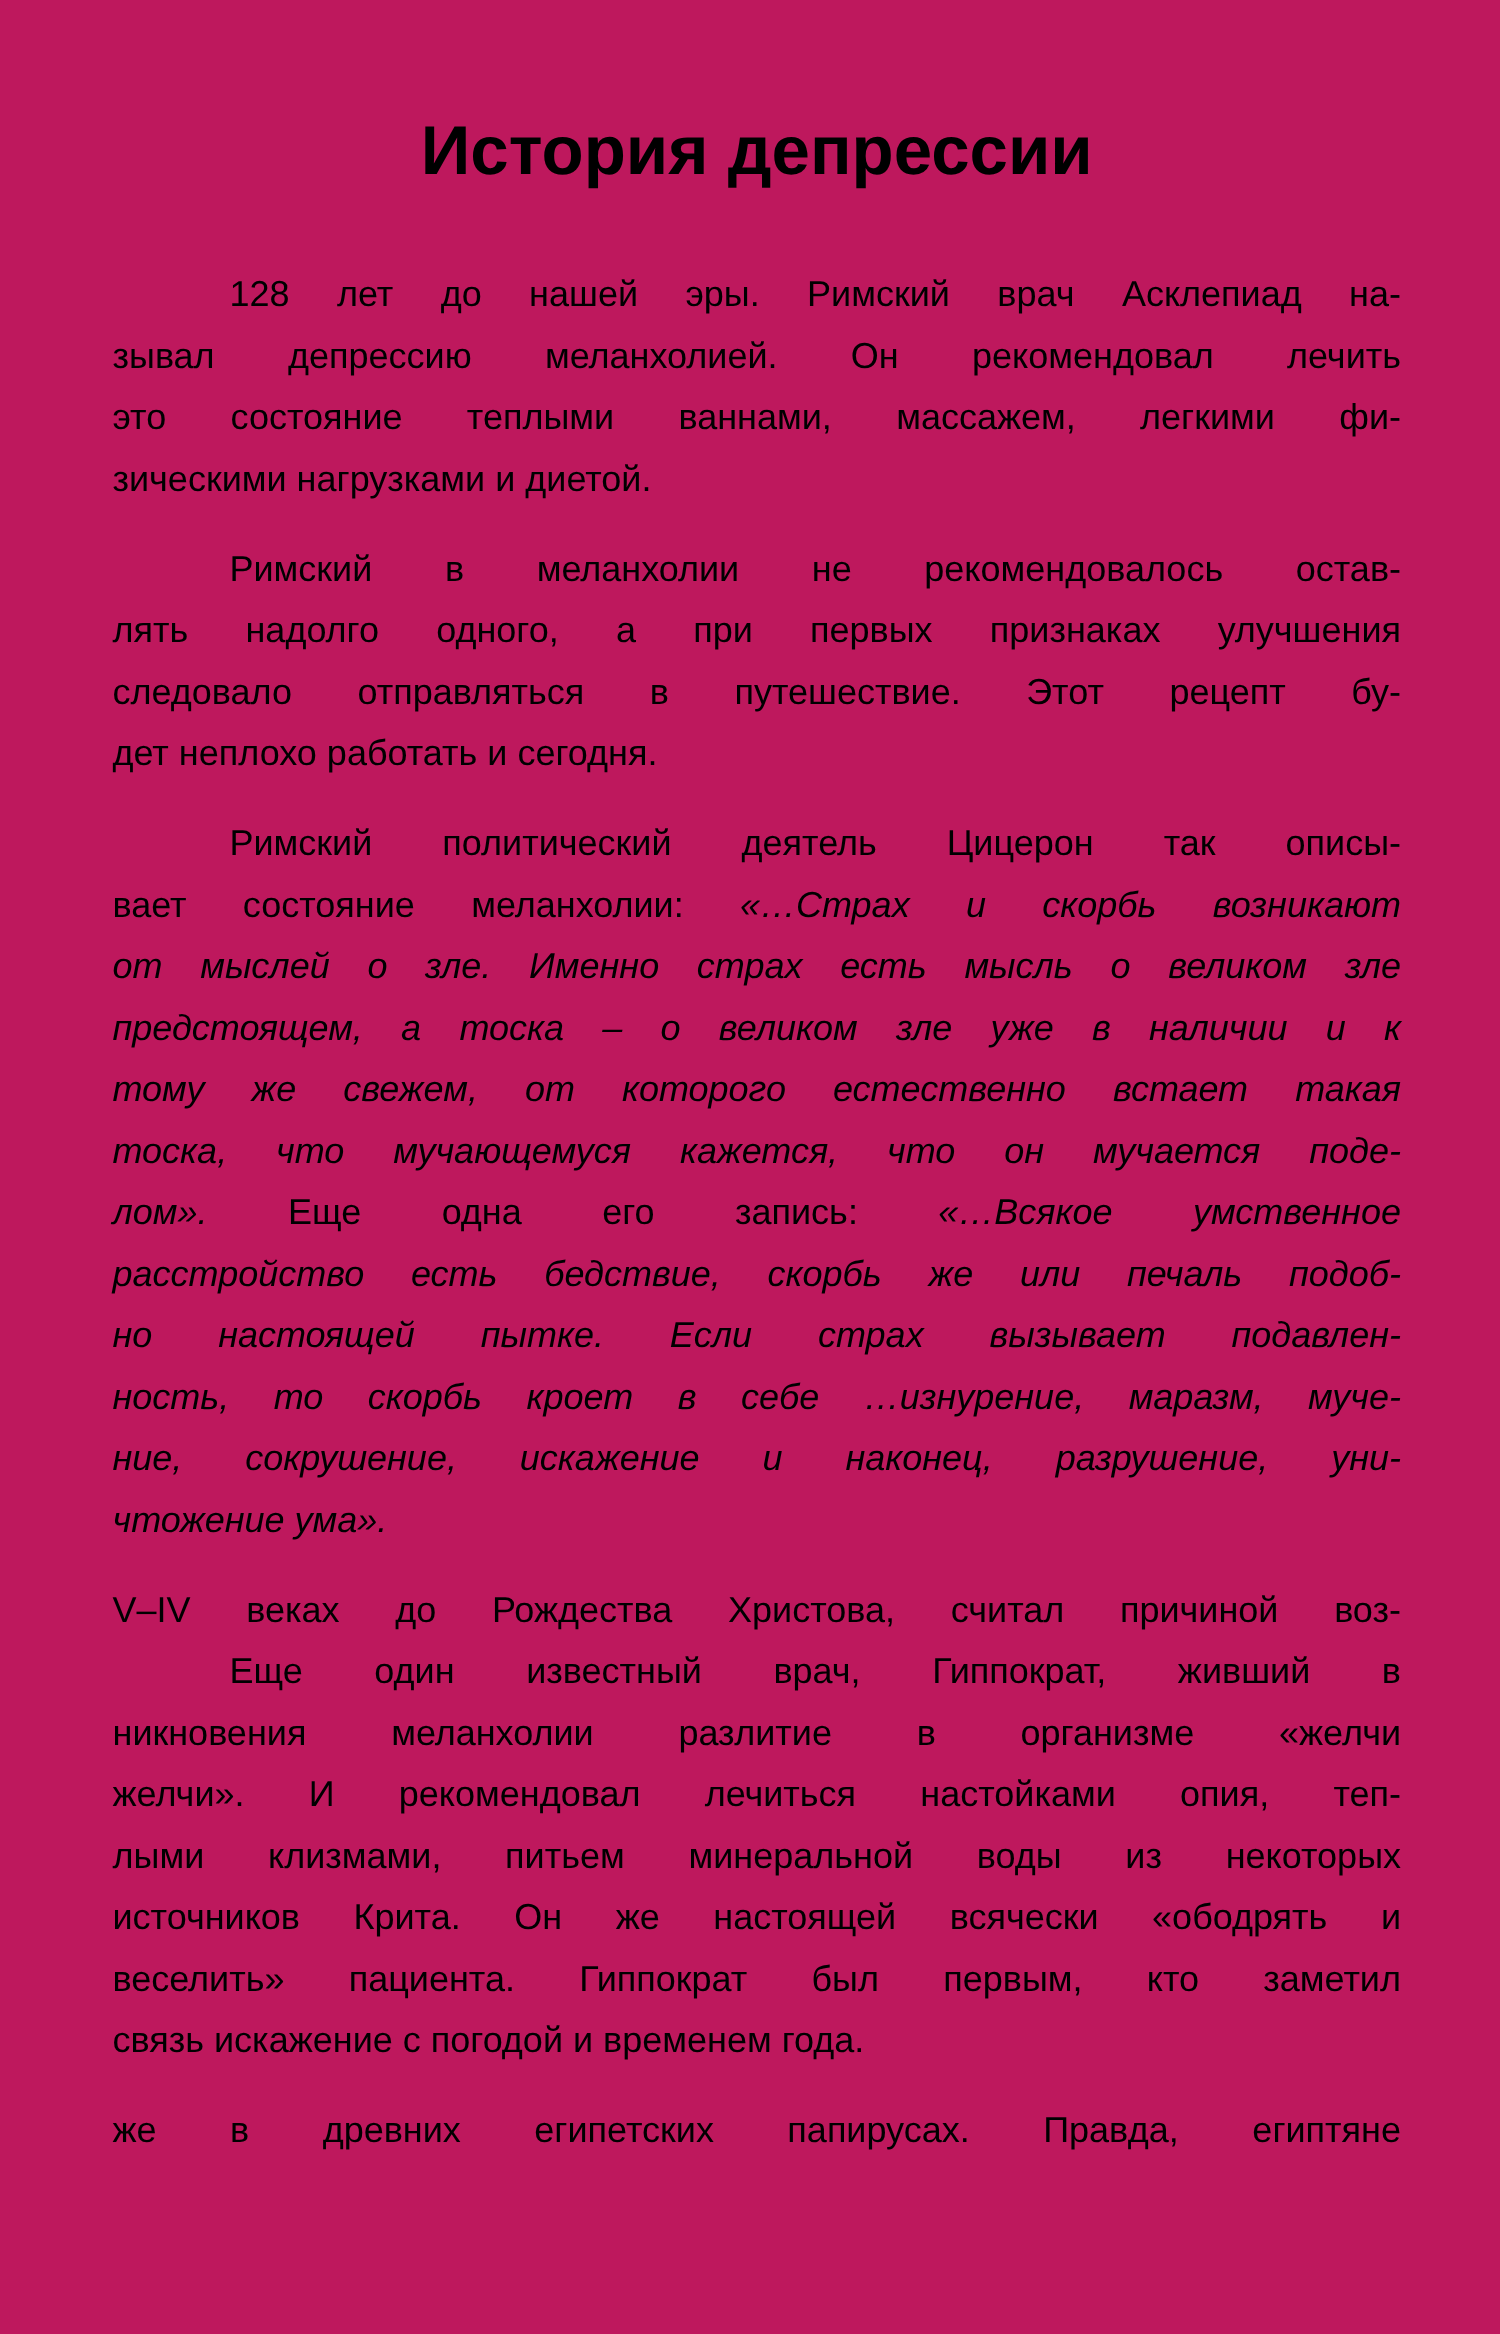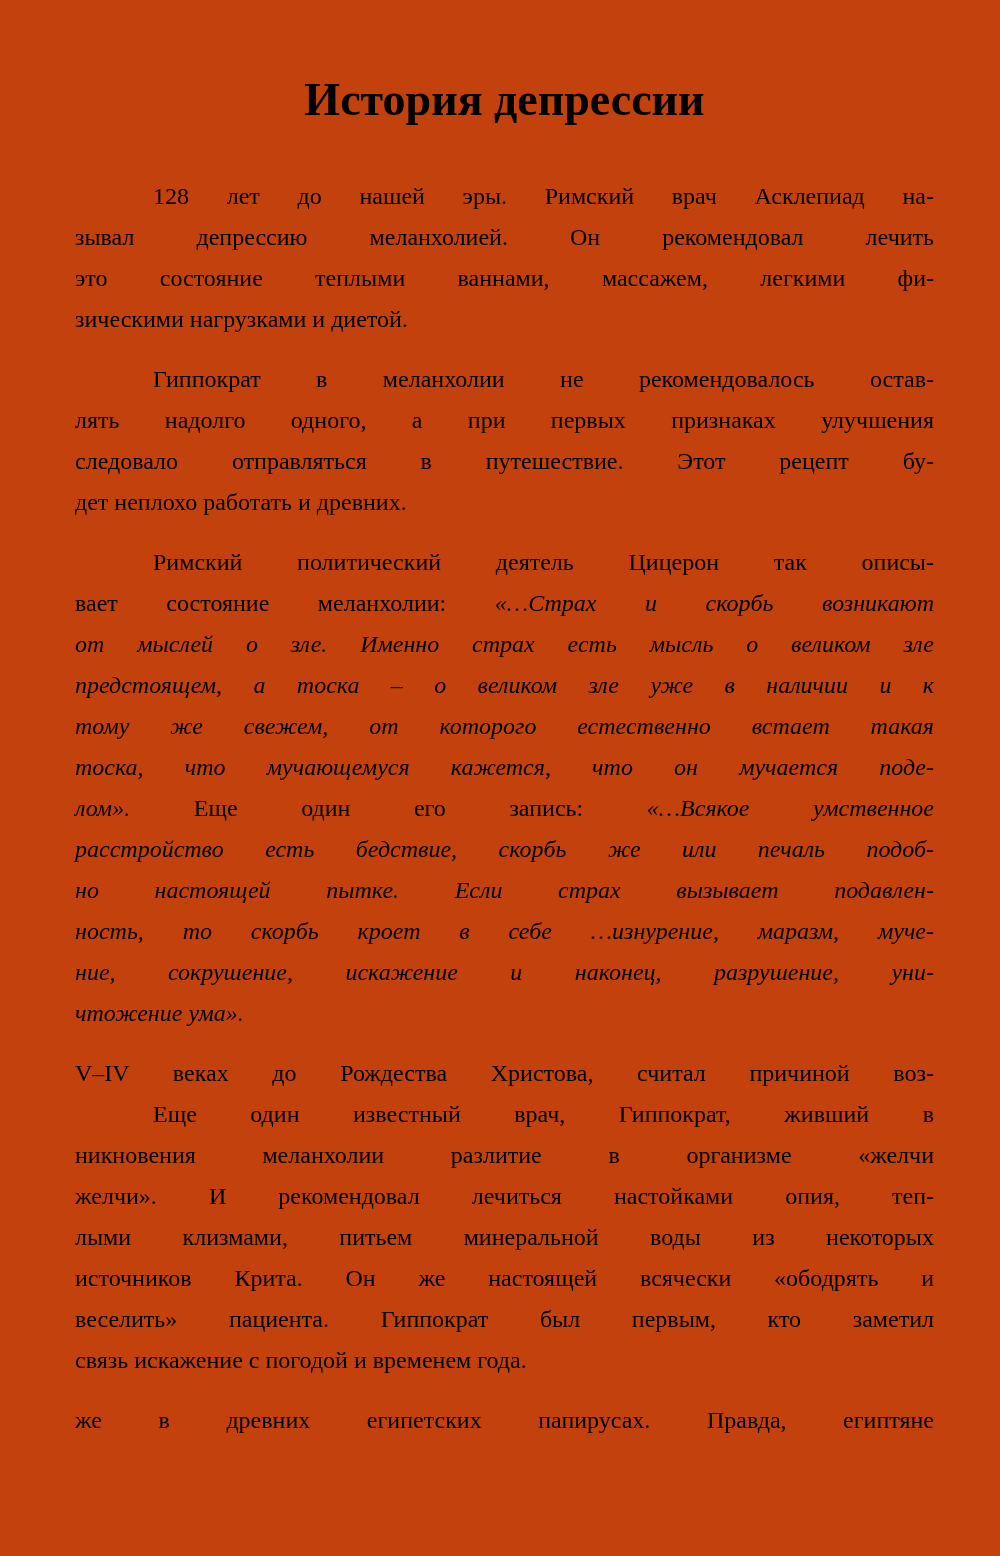--- a/index.html
+++ b/index.html
@@ -6,23 +6,23 @@
     margin: 0;
     padding: 0;
     background: #FCFAE2;
   }
   .page {
     position: relative;
     width: 1000px;
     height: 1556px;
     box-sizing: border-box;
     padding: 74px 66px 0 75px;
-    background: #c2410c;
+    background: #be185d;
     overflow: hidden;
-    font-family: Liberation Serif, serif;
+    font-family: Liberation Sans, sans-serif;
     color: #000000;
   }
   .title {
     margin: 0 0 50px 0;
     font-size: 46px;
     line-height: 52px;
     font-weight: bold;
     text-align: center;
     color: #000000;
   }
@@ -55,33 +55,33 @@
 <div class="page">
   <h1 class="title">История депрессии</h1>
   <div id="text-body">
       <div class="para">
         <div class="line indent"><span class="run">128 лет до нашей эры. Римский врач Асклепиад на-</span></div>
         <div class="line"><span class="run">зывал депрессию меланхолией. Он рекомендовал лечить</span></div>
         <div class="line"><span class="run">это состояние теплыми ваннами, массажем, легкими фи-</span></div>
         <div class="line last"><span class="run">зическими нагрузками и диетой.</span></div>
       </div>
       <div class="para">
-        <div class="line indent"><span class="run">Гиппократ в меланхолии не рекомендовалось остав-</span></div>
+        <div class="line indent"><span class="run">Римский в меланхолии не рекомендовалось остав-</span></div>
         <div class="line"><span class="run">лять надолго одного, а при первых признаках улучшения</span></div>
         <div class="line"><span class="run">следовало отправляться в путешествие. Этот рецепт бу-</span></div>
-        <div class="line last"><span class="run">дет неплохо работать и древних.</span></div>
+        <div class="line last"><span class="run">дет неплохо работать и сегодня.</span></div>
       </div>
       <div class="para">
         <div class="line indent"><span class="run">Римский политический деятель Цицерон так описы-</span></div>
         <div class="line"><span class="run">вает состояние меланхолии: </span><span class="run italic">«…Страх и скорбь возникают</span></div>
         <div class="line"><span class="run italic">от мыслей о зле. Именно страх есть мысль о великом зле</span></div>
         <div class="line"><span class="run italic">предстоящем, а тоска – о великом зле уже в наличии и к</span></div>
         <div class="line"><span class="run italic">тому же свежем, от которого естественно встает такая</span></div>
         <div class="line"><span class="run italic">тоска, что мучающемуся кажется, что он мучается поде-</span></div>
-        <div class="line"><span class="run italic">лом».</span><span class="run"> Еще один его запись: </span><span class="run italic">«…Всякое умственное</span></div>
+        <div class="line"><span class="run italic">лом».</span><span class="run"> Еще одна его запись: </span><span class="run italic">«…Всякое умственное</span></div>
         <div class="line"><span class="run italic">расстройство есть бедствие, скорбь же или печаль подоб-</span></div>
         <div class="line"><span class="run italic">но настоящей пытке. Если страх вызывает подавлен-</span></div>
         <div class="line"><span class="run italic">ность, то скорбь кроет в себе …изнурение, маразм, муче-</span></div>
         <div class="line"><span class="run italic">ние, сокрушение, искажение и наконец, разрушение, уни-</span></div>
         <div class="line last"><span class="run italic">чтожение ума».</span></div>
       </div>
       <div class="para">
         <div class="line"><span class="run">V–IV веках до Рождества Христова, считал причиной воз-</span></div>
         <div class="line indent"><span class="run">Еще один известный врач, Гиппократ, живший в</span></div>
         <div class="line"><span class="run">никновения меланхолии разлитие в организме «желчи</span></div>

